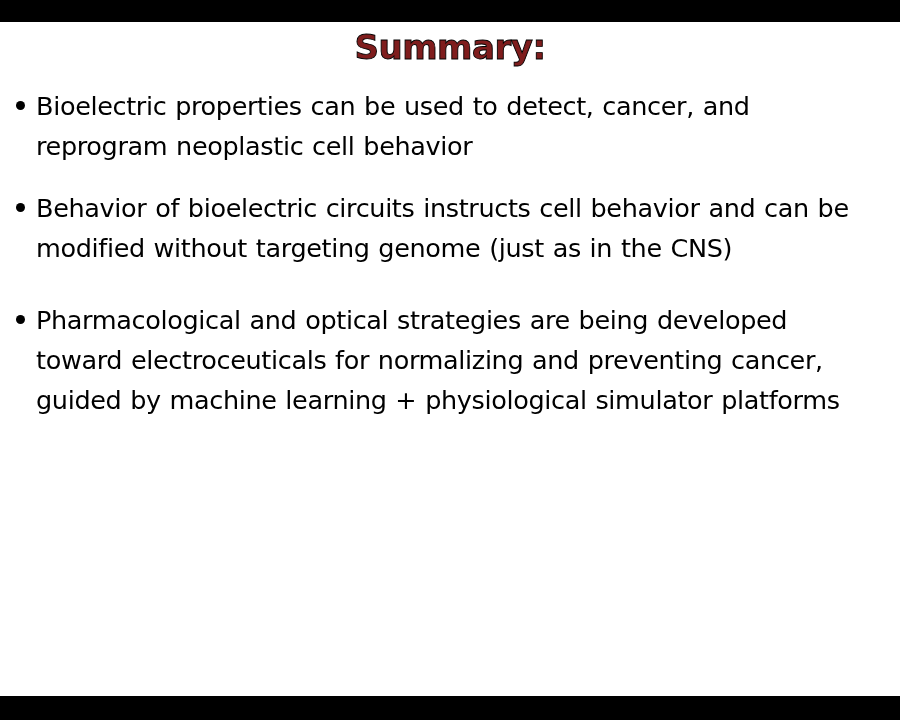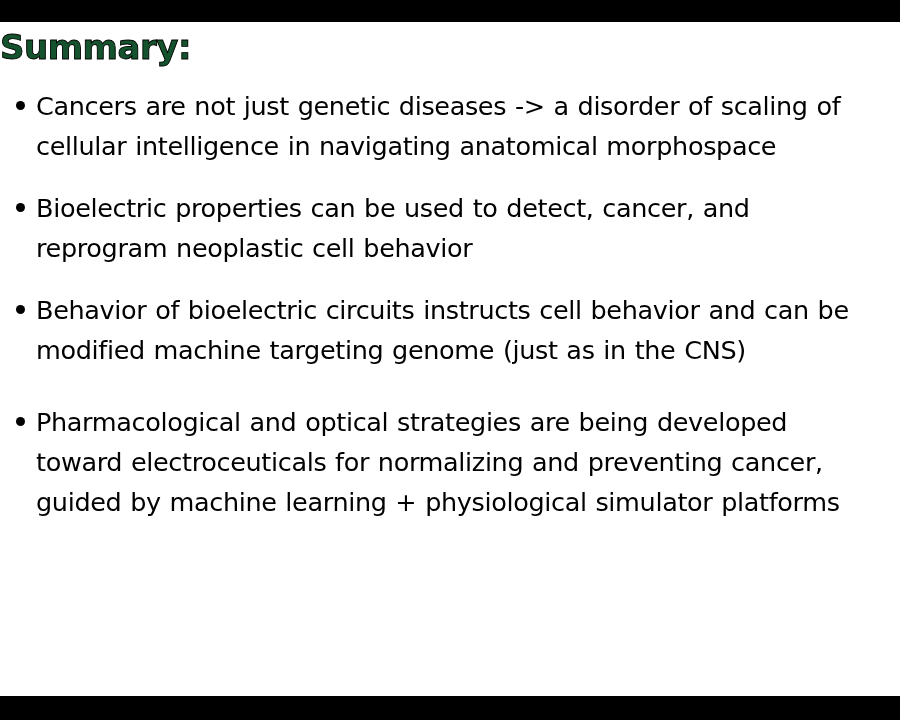--- a/index.html
+++ b/index.html
@@ -43,26 +43,27 @@
     width: 900px;
     height: 674px;
     background: #ffffff;
   }
 
   #slide-title {
     position: absolute;
     left: 0;
     top: 4px;
     width: 900px;
+    text-align: center;
     font-family: "DejaVu Sans", sans-serif;
     font-weight: 700;
     font-size: 34px;
     line-height: 42px;
     letter-spacing: -0.5px;
-    color: #14532d;
+    color: #7f1d1d;
     -webkit-text-stroke: 0.9px #000000;
   }
 
   #bullet-list {
     position: absolute;
     left: 0;
     top: 64px;
     width: 900px;
     margin: 0;
     padding: 0;
@@ -99,33 +100,29 @@
 <body>
 
 <div id="slide">
 
   <div id="canvas">
 
     <div id="slide-title">Summary:</div>
 
     <ul id="bullet-list">
 
-      <li class="bullet-item">
-        <span class="bullet-dot"></span>
-        <span class="bullet-text">Cancers are not just genetic diseases -&gt; a disorder of scaling of cellular intelligence in navigating anatomical morphospace</span>
-      </li>
 
       <li class="bullet-item">
         <span class="bullet-dot"></span>
         <span class="bullet-text">Bioelectric properties can be used to detect, cancer, and reprogram neoplastic cell behavior</span>
       </li>
 
       <li class="bullet-item">
         <span class="bullet-dot"></span>
-        <span class="bullet-text">Behavior of bioelectric circuits instructs cell behavior and can be modified machine targeting genome (just as in the CNS)</span>
+        <span class="bullet-text">Behavior of bioelectric circuits instructs cell behavior and can be modified without targeting genome (just as in the CNS)</span>
       </li>
 
       <li class="bullet-item">
         <span class="bullet-dot"></span>
         <span class="bullet-text">Pharmacological and optical strategies are being developed toward electroceuticals for normalizing and preventing cancer, guided by machine learning + physiological simulator platforms</span>
       </li>
 
     </ul>
   </div>
 

